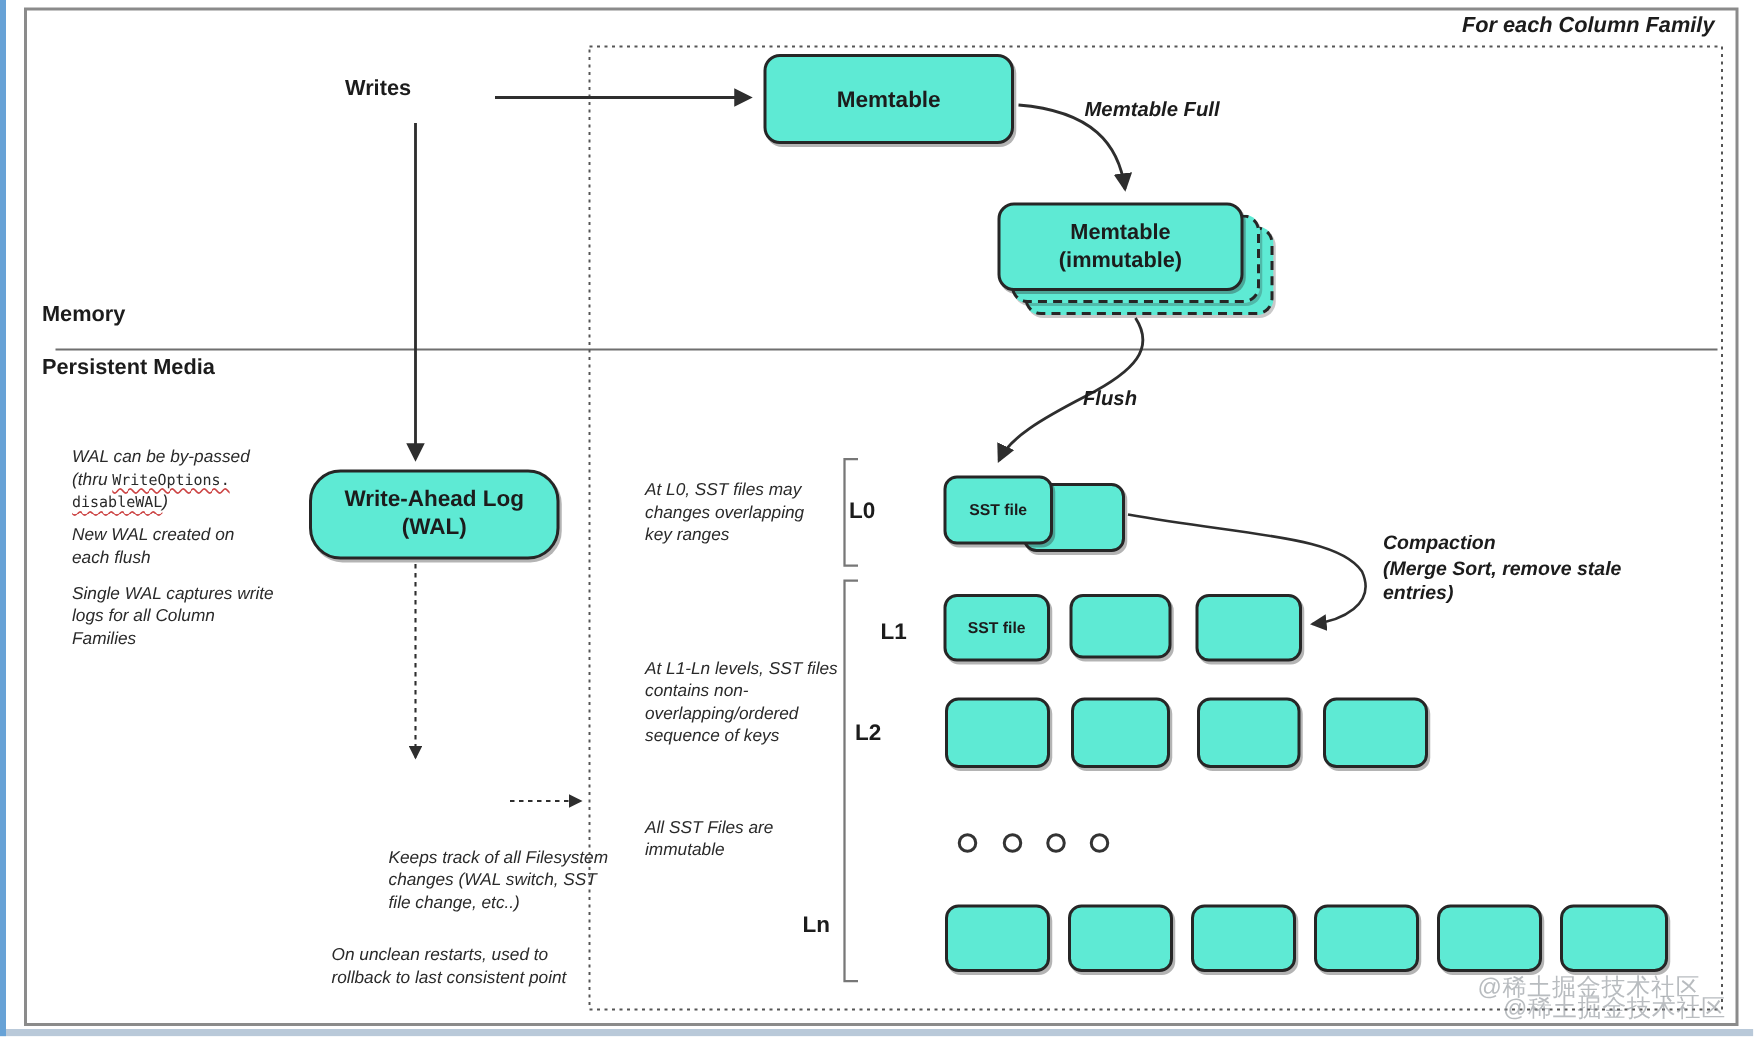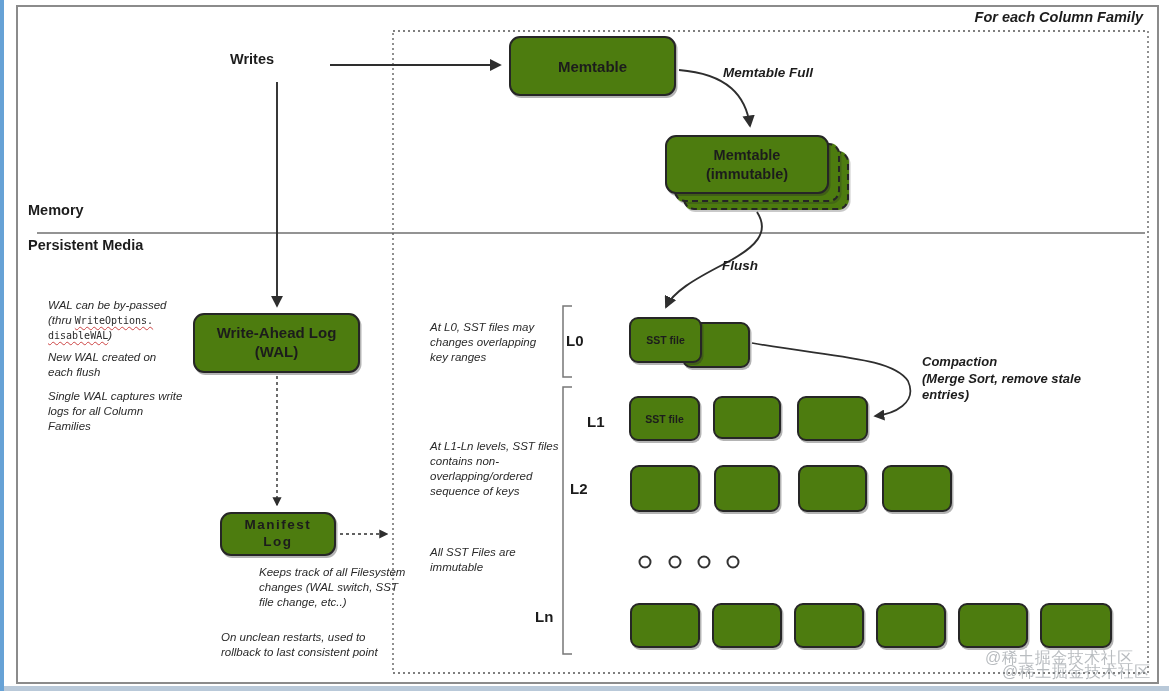--- a/index.html
+++ b/index.html
@@ -9,32 +9,32 @@
   }
   .abs{position:absolute;}
   
   #blue-strip{left:0;top:0;width:4px;height:691px;background:#67a2d6;z-index:6;}
   #bottom-band{left:0;top:686px;width:1169px;height:5px;background:#b9c9d9;z-index:5;}
   #frame{left:16px;top:5px;width:1143px;height:679px;border:2px solid #8b8b8b;z-index:1;box-sizing:border-box;}
   
   #wires{left:0;top:0;width:1169px;height:691px;z-index:2;}
   
   .node{
-    box-sizing:border-box;background:#4d7c0f;border:2px solid #262626;border-radius:11px;
+    box-sizing:border-box;background:#5eead4;border:2px solid #262626;border-radius:11px;
     box-shadow:1.5px 2px 0 rgba(40,40,40,.35);
     display:flex;align-items:center;justify-content:center;text-align:center;
     font-weight:bold;z-index:4;
   }
   .node.dashedghost{border-style:dashed;box-shadow:1.5px 2px 0 rgba(40,40,40,.25);}
   .ml{white-space:pre-line;line-height:1.25;}
   #memtable{left:509px;top:36px;width:167px;height:60px;font-size:15px;}
   #imm-ghost2{left:683px;top:151px;width:166px;height:59px;z-index:3;}
   #imm-ghost1{left:674px;top:143px;width:166px;height:59px;z-index:3;}
   #memtable-immutable{left:665px;top:135px;width:164px;height:59px;font-size:14.5px;}
-  #wal{left:193px;top:313px;width:167px;height:60px;font-size:15px;}
+  #wal{left:206px;top:313px;width:167px;height:60px;font-size:15px;border-radius:21px;}
   #manifest{left:220px;top:512px;width:116px;height:44px;font-size:13.5px;letter-spacing:1.5px;}
   .sst{border-radius:9px;font-size:10.5px;font-weight:bold;}
   
   .lab-bold{font-weight:bold;font-size:14.5px;z-index:4;}
   .note{font-style:italic;font-size:11.5px;line-height:1.3;color:#2a2a2a;z-index:4;}
   .flowlab{font-style:italic;font-weight:bold;font-size:13.5px;z-index:4;}
   #writes{left:230px;top:51px;}
   #memory{left:28px;top:202px;}
   #persistent{left:28px;top:237px;}
   #for-each{left:940px;top:9px;width:203px;text-align:right;font-style:italic;font-weight:bold;font-size:14.5px;z-index:4;}
@@ -127,24 +127,20 @@
   <div class="abs node ml" id="memtable-immutable">
     <span class="ml">Memtable
 (immutable)</span>
   </div>
 
   <div class="abs node ml" id="wal">
     <span class="ml">Write-Ahead Log
 (WAL)</span>
   </div>
 
-  <div class="abs node ml" id="manifest">
-    <span class="ml">Manifest
-Log</span>
-  </div>
 
   <div class="abs node sst" style="left:682px;top:322px;width:68px;height:46px;z-index:3;"></div>
   <div class="abs node sst" style="left:629px;top:317px;width:73px;height:46px;">
     <span>SST file</span>
   </div>
 
   <div class="abs node sst" style="left:629px;top:396px;width:71px;height:45px;">
     <span>SST file</span>
   </div>
   <div class="abs node sst" style="left:713px;top:396px;width:68px;height:43px;"></div>

